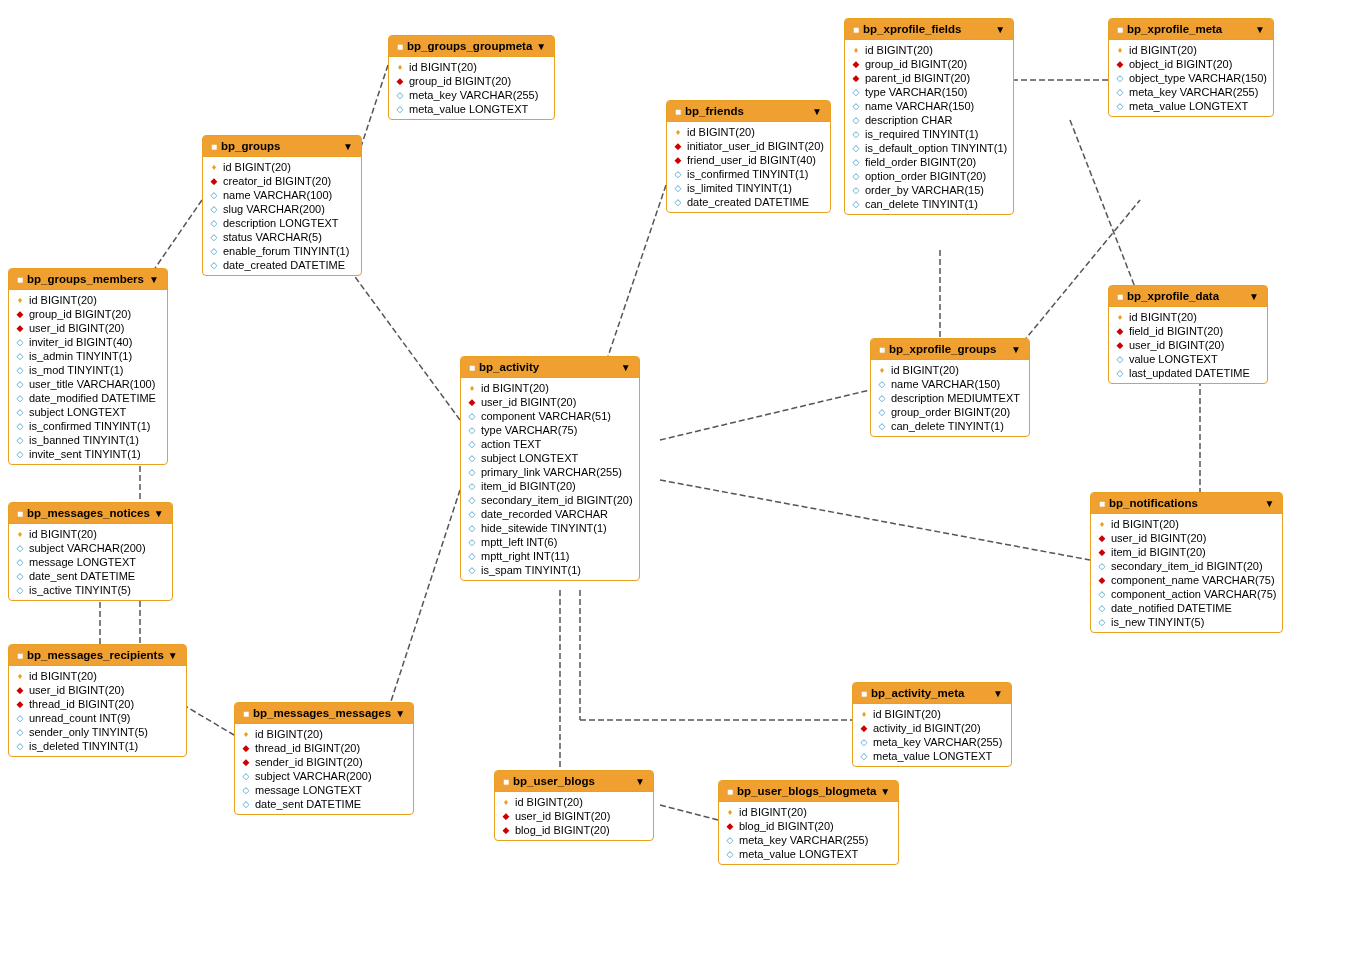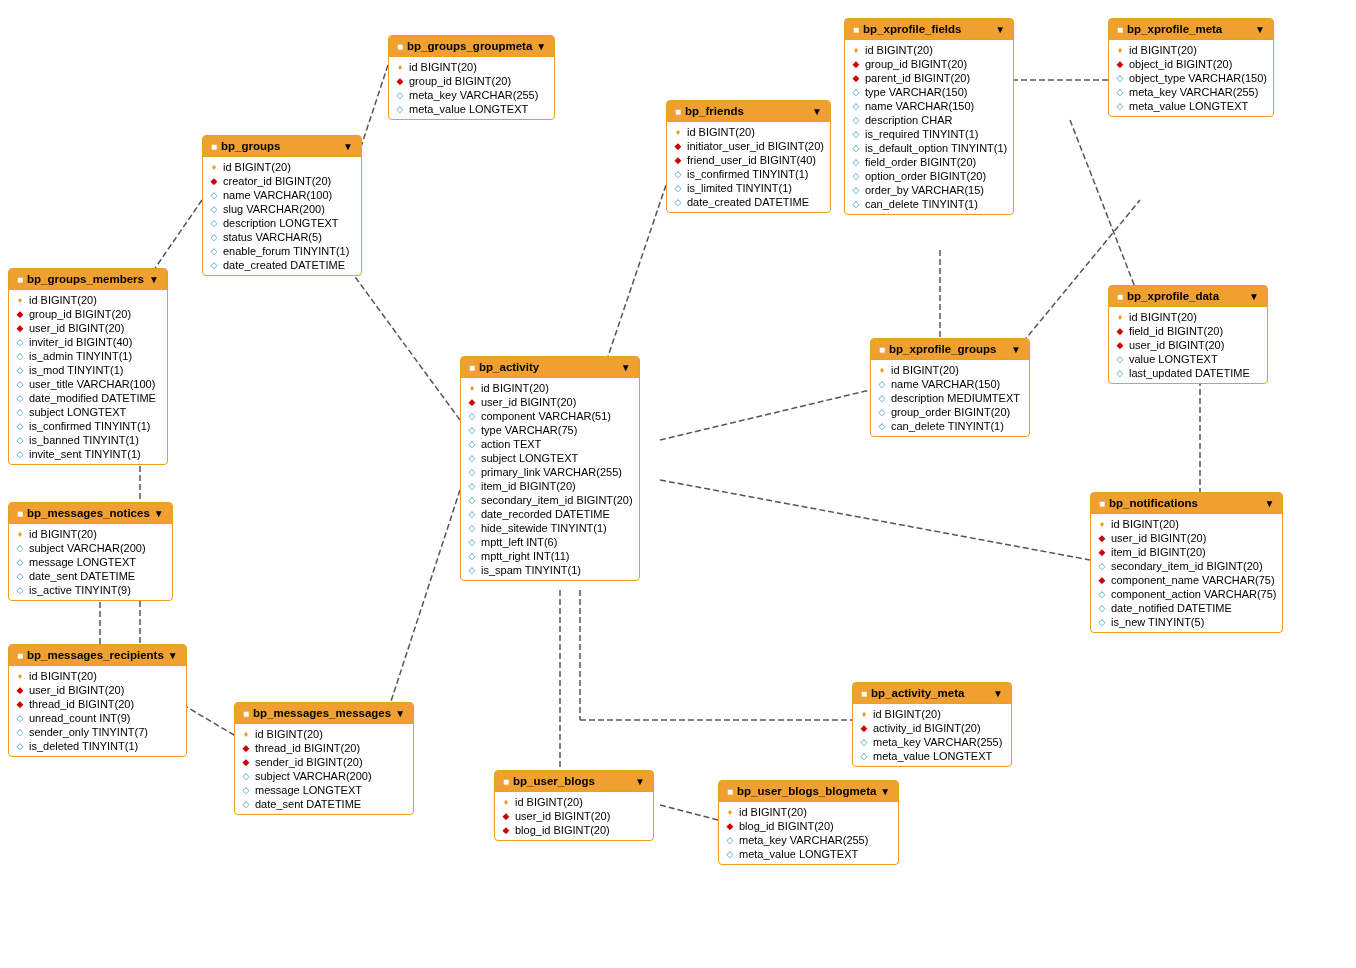--- a/index.html
+++ b/index.html
@@ -310,21 +310,21 @@
         <div class="field-row">
           <span class="icon" style="color: rgb(51, 153, 204);">◇</span>
           <span class="field-text">item_id BIGINT(20)</span>
         </div>
         <div class="field-row">
           <span class="icon" style="color: rgb(51, 153, 204);">◇</span>
           <span class="field-text">secondary_item_id BIGINT(20)</span>
         </div>
         <div class="field-row">
           <span class="icon" style="color: rgb(51, 153, 204);">◇</span>
-          <span class="field-text">date_recorded DATETIME</span>
+          <span class="field-text">date_recorded VARCHAR</span>
         </div>
         <div class="field-row">
           <span class="icon" style="color: rgb(51, 153, 204);">◇</span>
           <span class="field-text">hide_sitewide TINYINT(1)</span>
         </div>
         <div class="field-row">
           <span class="icon" style="color: rgb(51, 153, 204);">◇</span>
           <span class="field-text">mptt_left INT(6)</span>
         </div>
         <div class="field-row">
@@ -565,21 +565,21 @@
         <div class="field-row">
           <span class="icon" style="color: rgb(51, 153, 204);">◇</span>
           <span class="field-text">message LONGTEXT</span>
         </div>
         <div class="field-row">
           <span class="icon" style="color: rgb(51, 153, 204);">◇</span>
           <span class="field-text">date_sent DATETIME</span>
         </div>
         <div class="field-row">
           <span class="icon" style="color: rgb(51, 153, 204);">◇</span>
-          <span class="field-text">is_active TINYINT(9)</span>
+          <span class="field-text">is_active TINYINT(5)</span>
         </div>
       </div>
     </div>
     <div class="table-box" style="left: 8px; top: 644px;">
       <div class="table-header">
         <span class="table-icon" style="color: rgb(255, 255, 255);">■</span>
         <span>bp_messages_recipients</span>
         <span class="header-arrow">▼</span>
       </div>
       <div class="table-body">
@@ -594,21 +594,21 @@
         <div class="field-row">
           <span class="icon" style="color: rgb(204, 0, 0);">◆</span>
           <span class="field-text">thread_id BIGINT(20)</span>
         </div>
         <div class="field-row">
           <span class="icon" style="color: rgb(51, 153, 204);">◇</span>
           <span class="field-text">unread_count INT(9)</span>
         </div>
         <div class="field-row">
           <span class="icon" style="color: rgb(51, 153, 204);">◇</span>
-          <span class="field-text">sender_only TINYINT(7)</span>
+          <span class="field-text">sender_only TINYINT(5)</span>
         </div>
         <div class="field-row">
           <span class="icon" style="color: rgb(51, 153, 204);">◇</span>
           <span class="field-text">is_deleted TINYINT(1)</span>
         </div>
       </div>
     </div>
     <div class="table-box" style="left: 234px; top: 702px;">
       <div class="table-header">
         <span class="table-icon" style="color: rgb(255, 255, 255);">■</span>

